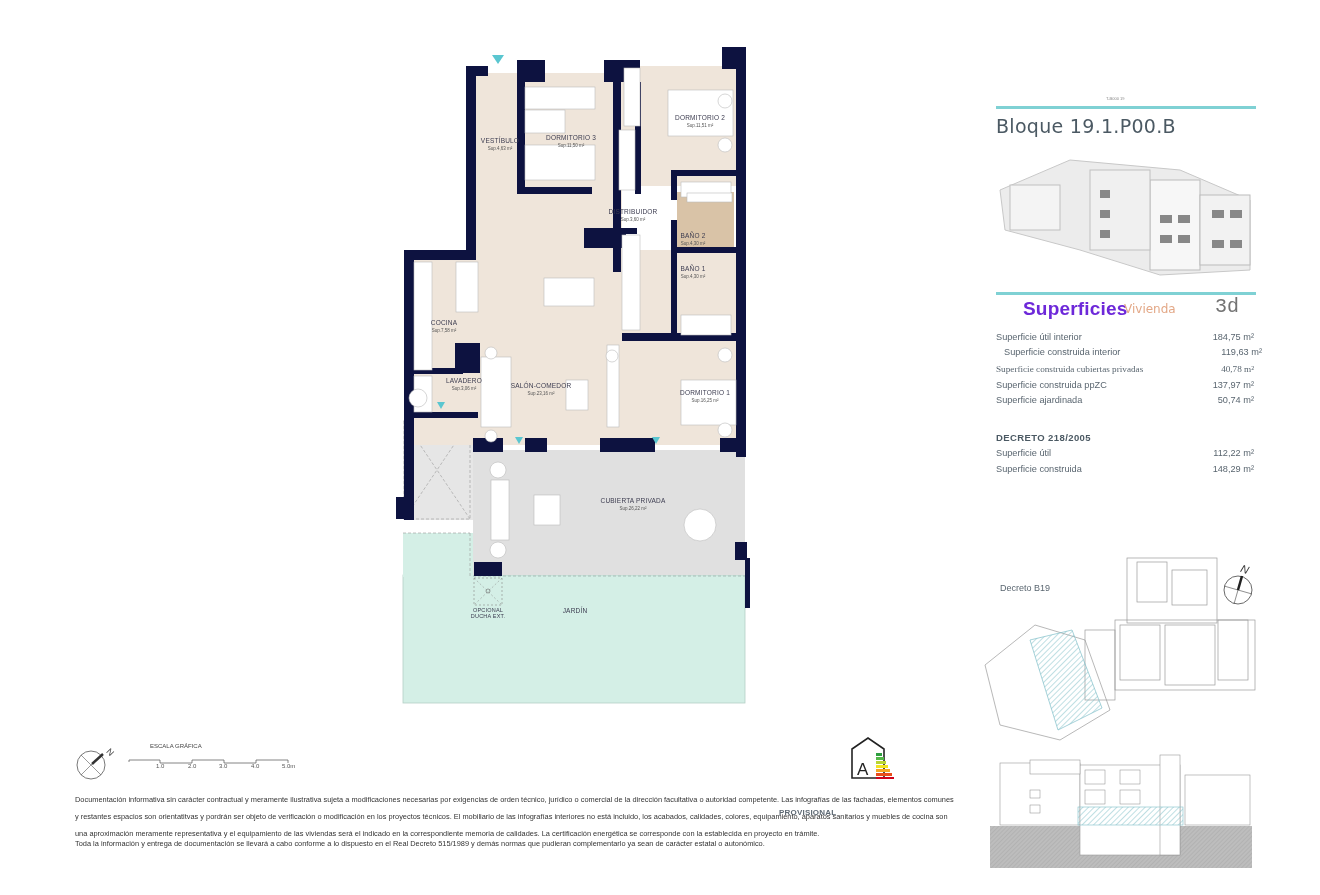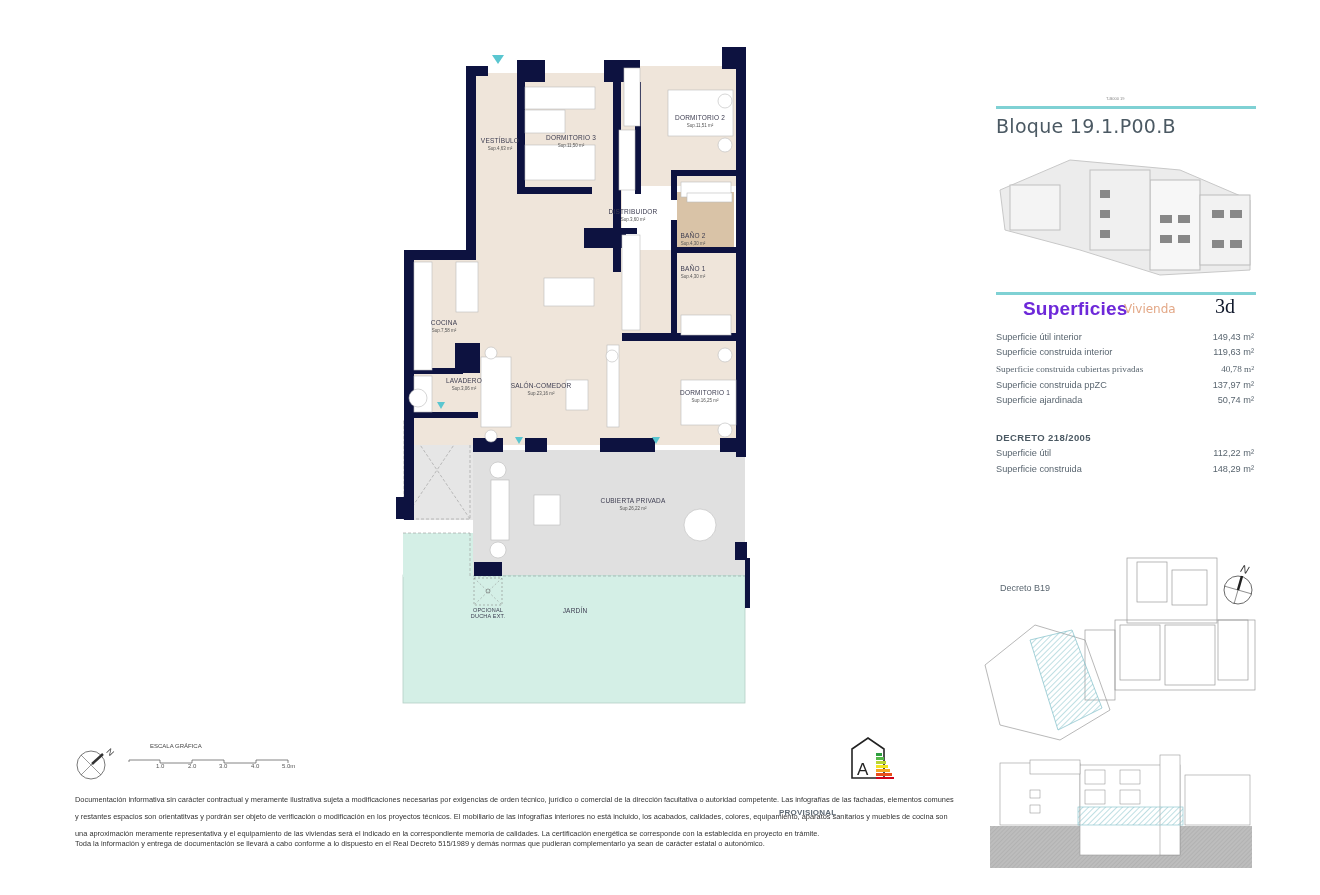--- a/index.html
+++ b/index.html
@@ -12,21 +12,21 @@
   .room-label .rn { font-size: 6.5px; letter-spacing: 0.2px; display: block; white-space: nowrap; }
   .room-label .ra { font-size: 4.5px; display: block; white-space: nowrap; margin-top: 2px; color: #555; }
 
   
   #panel { position: absolute; left: 996px; top: 0; width: 260px; }
   .tiny-top { position: absolute; left: 110px; top: 96px; font-size: 4px; color: #888; }
   .rule { position: absolute; left: 0; width: 260px; height: 3px; background: #7fd1d4; }
   .block-title { position: absolute; left: 0; top: 115px; font-size: 19px; color: #4b5963; letter-spacing: 0.3px; font-family: "DejaVu Sans", sans-serif; font-weight: normal; }
   .sup-title { position: absolute; left: 0; top: 298px; font-size: 19px; font-weight: bold; color: #6d28d9; font-family: Liberation Sans, sans-serif; letter-spacing: 0.2px; margin-left: 27px; }
   .viv { position: absolute; left: 128px; top: 302px; font-size: 12px; color: #e3a887; font-family: "DejaVu Sans", sans-serif; }
-  .viv-n { position: absolute; left: 219px; top: 295px; font-size: 20px; color: #0f172a; font-family: Liberation Serif, serif; }
+  .viv-n { position: absolute; left: 219px; top: 295px; font-size: 20px; color: #737373; font-family: Liberation Mono, monospace; }
   .row { position: absolute; left: 0; width: 258px; height: 14px; font-size: 9.2px; color: #5a6670; }
   .row .k { position: absolute; left: 0; top: 0; white-space: nowrap; }
   .row .v { position: absolute; right: 0; top: 0; white-space: nowrap; }
   .dec-title { position: absolute; left: 0; top: 432px; font-size: 9.5px; font-weight: bold; color: #4b5963; letter-spacing: 0.4px; }
   .planta { position: absolute; left: 4px; top: 583px; font-size: 9px; color: #5a6670; }
 
   
   .scale-title { position: absolute; left: 150px; top: 743px; font-size: 6px; color: #444; }
   .scale-tick { position: absolute; top: 763px; font-size: 6px; color: #555; }
   .prov { position: absolute; left: 779px; top: 768px; font-size: 8px; font-weight: bold; color: #5d6873; letter-spacing: 0.2px; margin-top: 40px; }
@@ -298,23 +298,23 @@
   <div class="rule" style="top:106px;"></div>
   <div class="block-title">Bloque 19.1.P00.B</div>
 
   <div class="rule" style="top:292px;"></div>
   <div class="sup-title">Superficies</div>
   <div class="viv">Vivienda</div>
   <div class="viv-n">3d</div>
 
   <div class="row" style="top:332px;">
     <span class="k">Superficie útil interior</span>
-    <span class="v">149,43 m²</span>
-  </div>
-  <div class="row" style="top:347px;">
+    <span class="v">184,75 m²</span>
+  </div>
+  <div class="row" style="top:347px;margin-left:8px;">
     <span class="k">Superficie construida interior</span>
     <span class="v">119,63 m²</span>
   </div>
   <div class="row" style="top:380px;">
     <span class="k">Superficie construida ppZC</span>
     <span class="v">137,97 m²</span>
   </div>
   <div class="row" style="top:364px;font-family:Liberation Serif, serif;">
     <span class="k">Superficie construida cubiertas privadas</span>
     <span class="v">40,78 m²</span>

